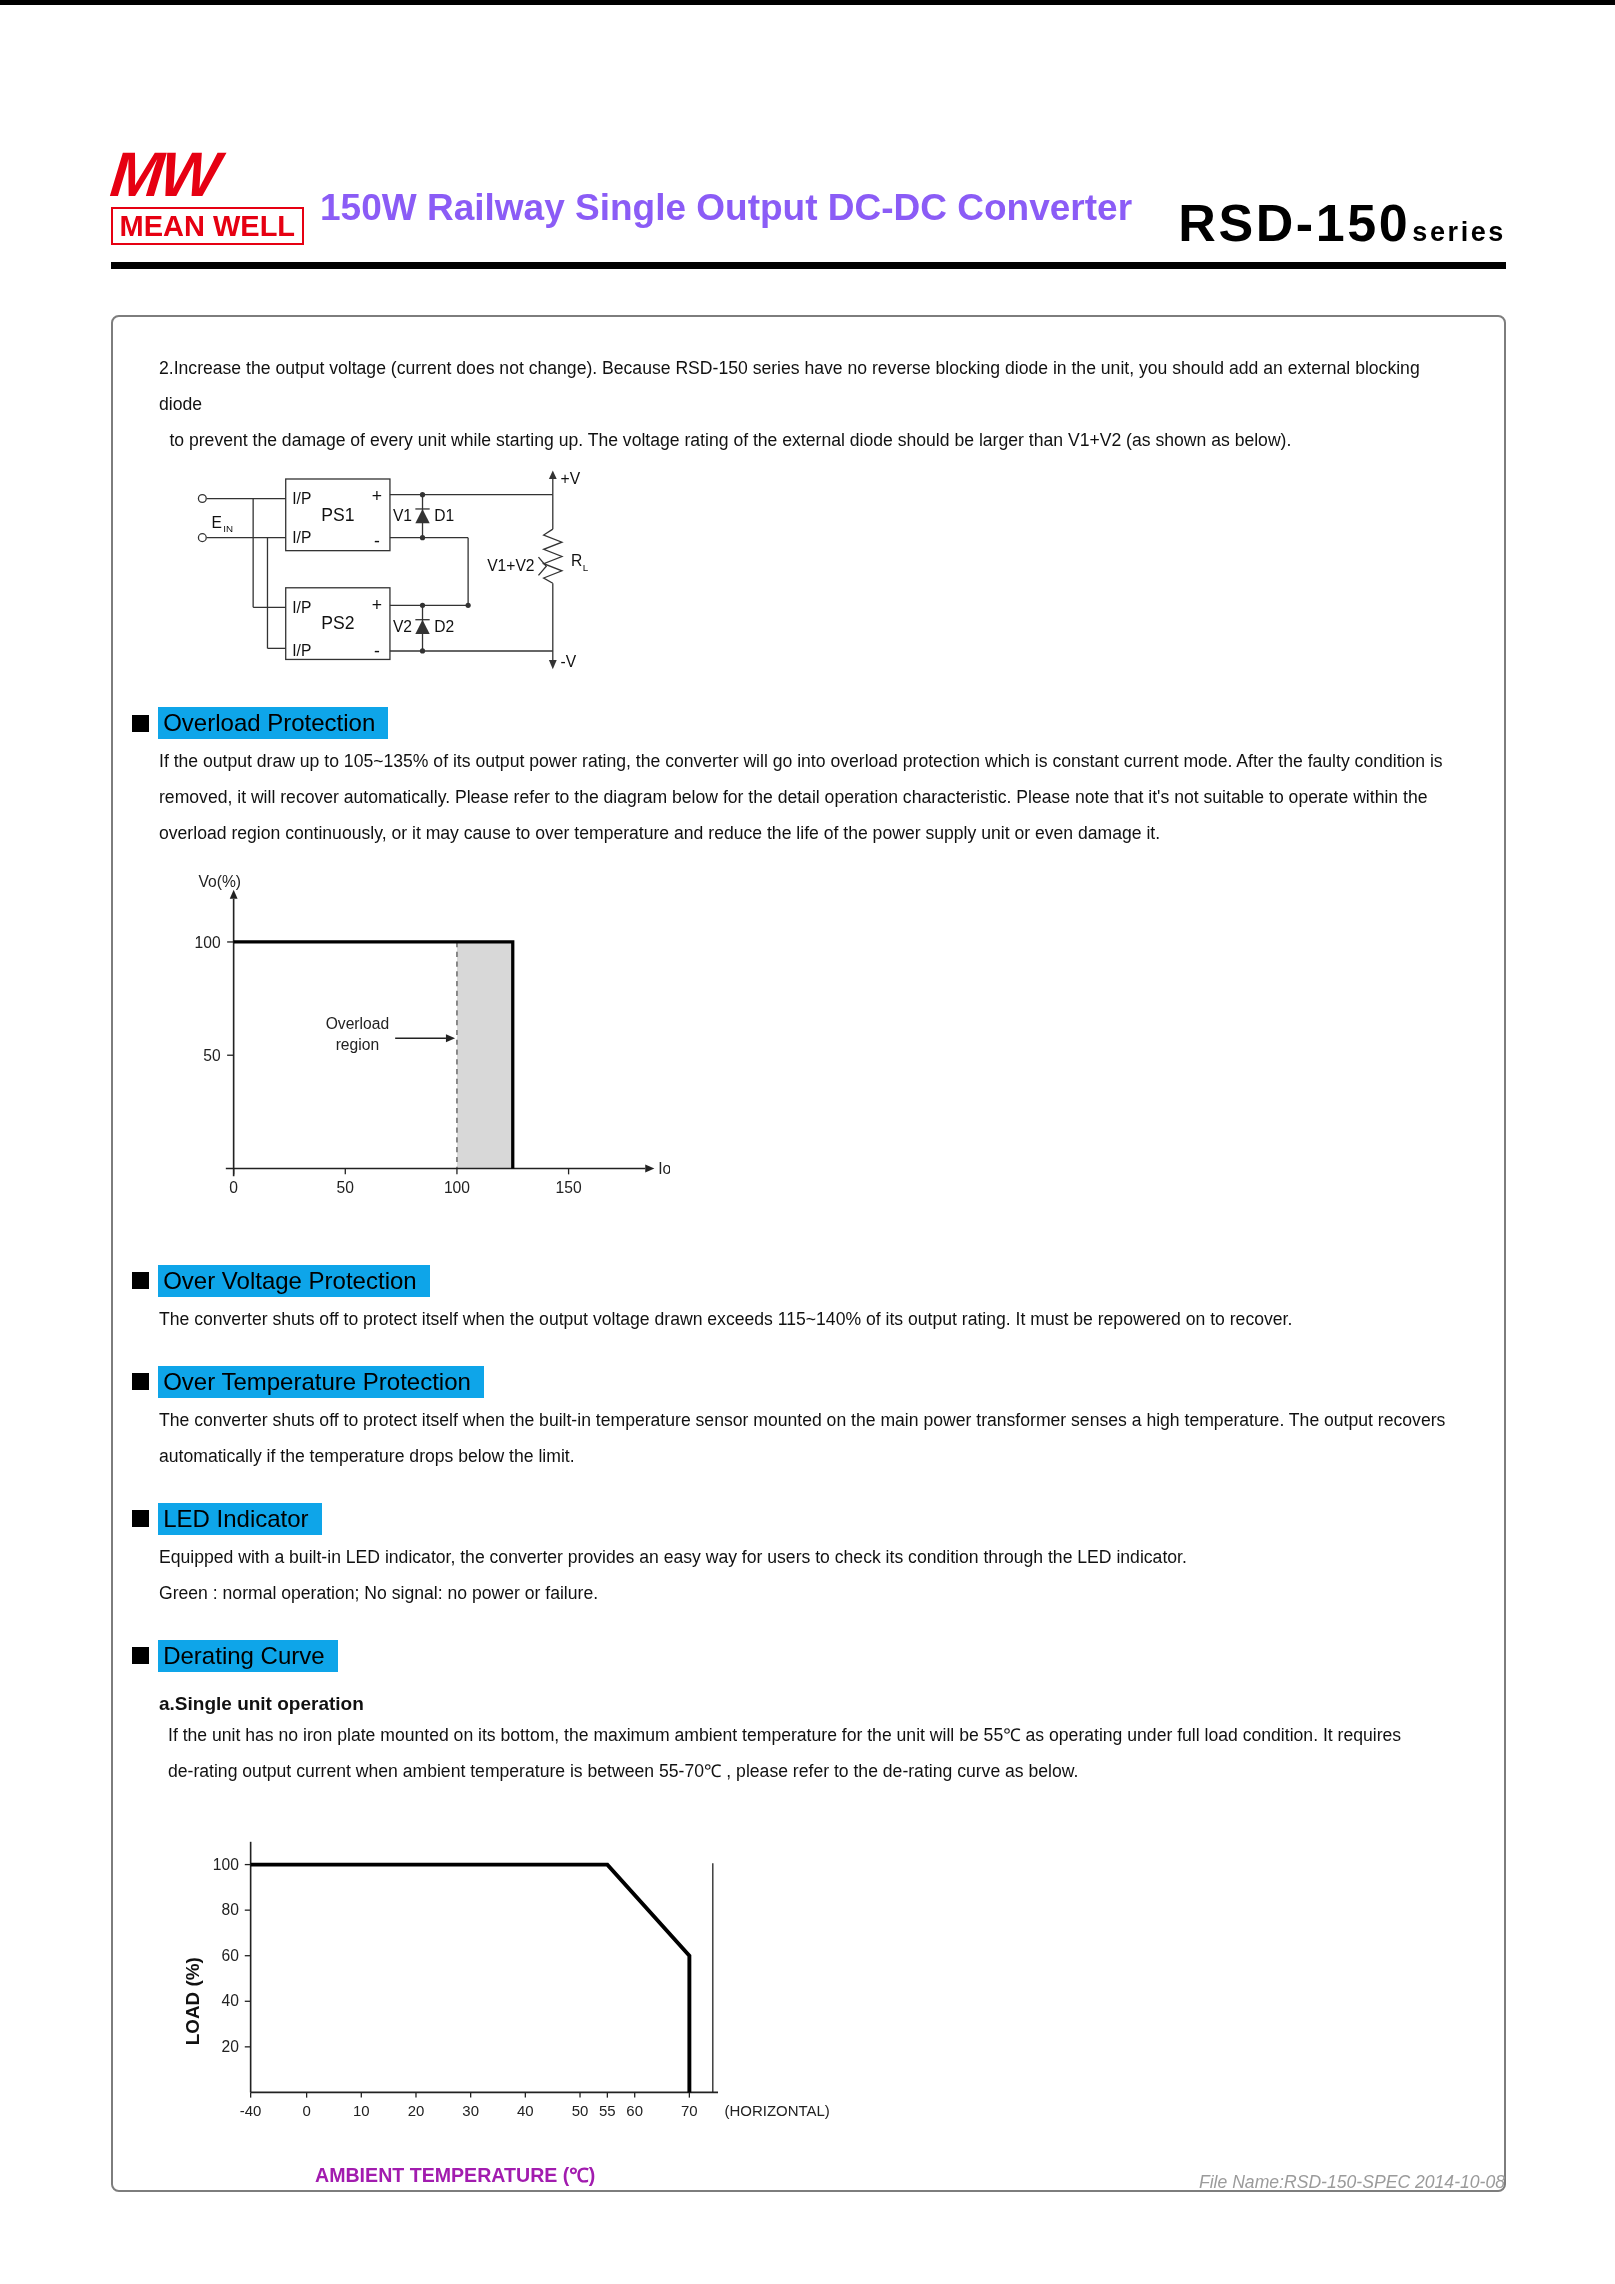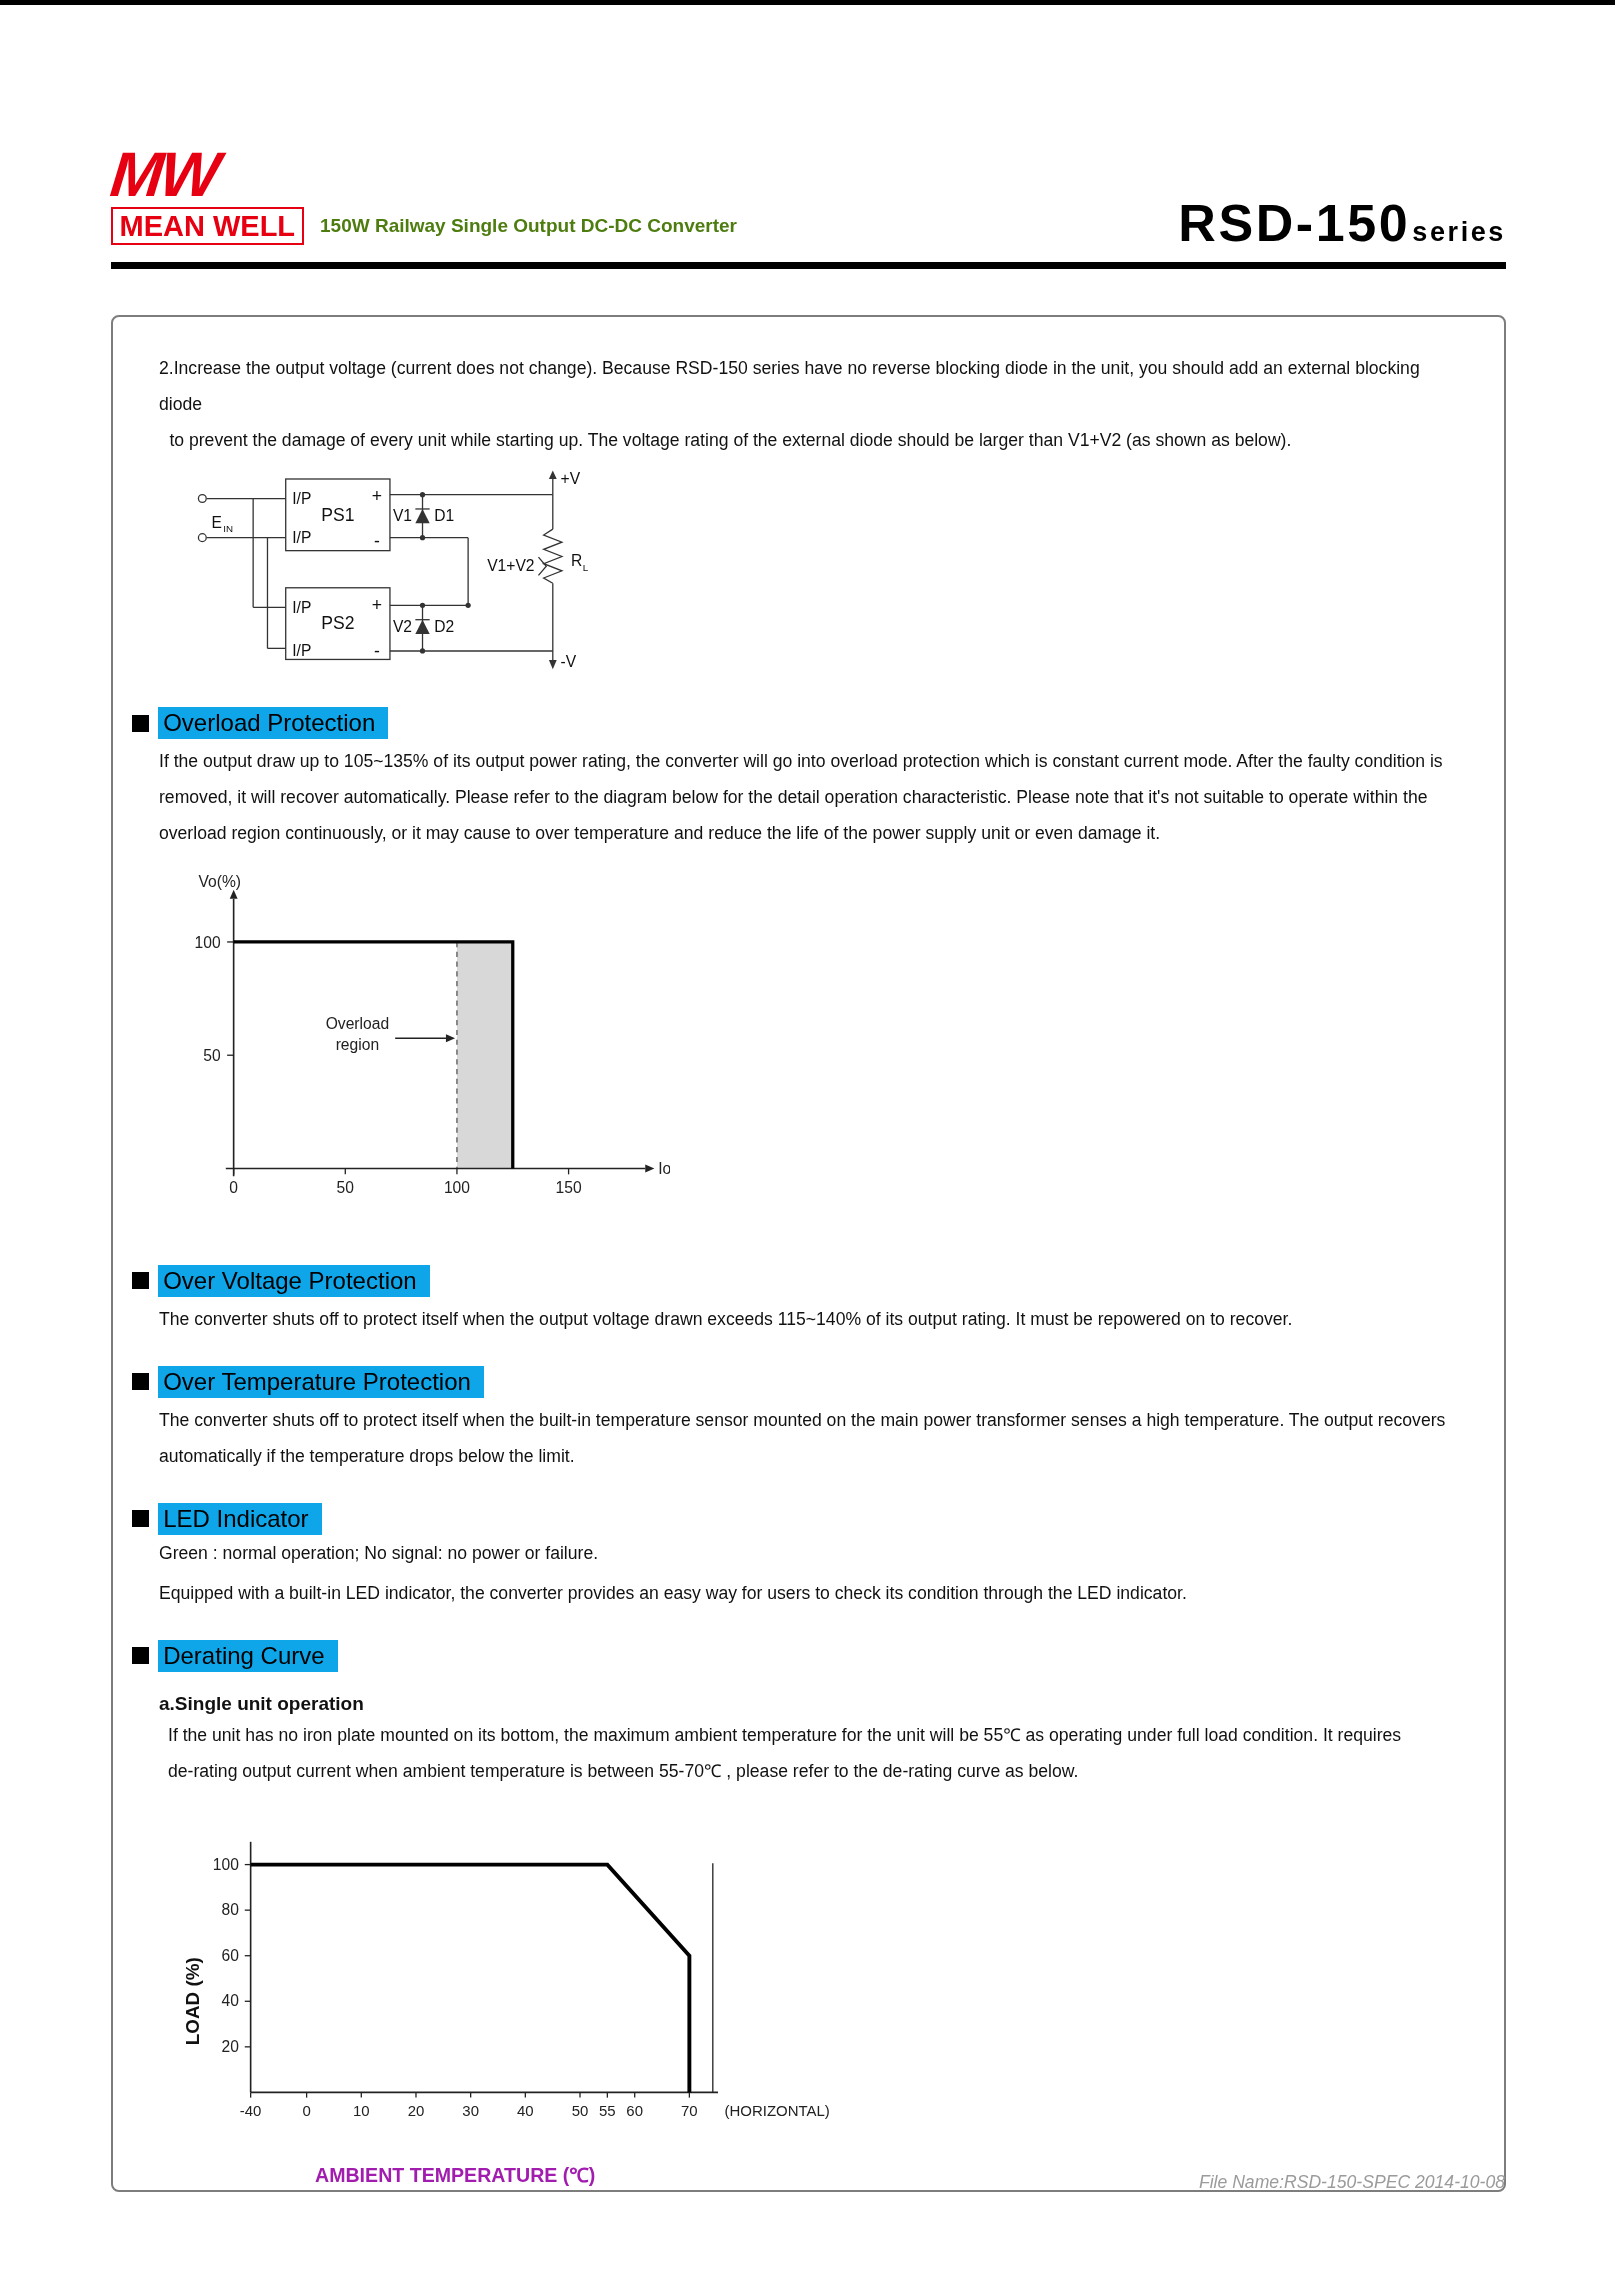--- a/index.html
+++ b/index.html
@@ -4,21 +4,21 @@
 <style>
   * { margin:0; padding:0; box-sizing:border-box; }
   body { background:#ffffff; font-family:"Liberation Sans", sans-serif; color:#111; }
   .page { position:relative; width:1616px; height:2284px; background:#fff; overflow:hidden; }
   .topbar { position:absolute; top:0; left:0; width:100%; height:5.2px; background:#000; }
 
   .header { position:absolute; top:145px; left:111px; width:1395px; height:116px; }
   .logo { position:absolute; left:0; top:0; width:196px; }
   .logo-mw { font-size:63px; font-weight:bold; font-style:italic; color:#e60012; line-height:0.95; letter-spacing:-3.3px; transform:skewX(-6deg); }
   .logo-box { margin-top:2px; display:inline-block; border:2.6px solid #e60012; color:#e60012; font-weight:bold; font-size:29px; padding:0.7px 6.5px; }
-  .doc-title { position:absolute; left:209px; bottom:24px; font-size:19px; font-weight:bold; color:#4d7c0f; }
+  .doc-title { position:absolute; left:209px; bottom:32px; font-size:37px; font-weight:bold; color:#8b5cf6; }
   .series { position:absolute; right:0; bottom:7.8px; white-space:nowrap; }
   .series-name { font-size:52px; font-weight:bold; letter-spacing:2.6px; color:#000; }
   .series-suffix { font-size:27px; font-weight:bold; letter-spacing:2.6px; margin-left:2px; color:#000; }
   .rule { position:absolute; top:262px; left:111px; width:1395px; height:6.5px; background:#000; }
 
   .content-box { position:absolute; top:287px; left:111px; width:1395px; height:1877px;
                  border:2px solid #7d7d7d; border-radius:7.8px; padding:33px 46px;margin-top:28px; }
 
   .body-text { font-size:17.6px; line-height:2.05; color:#111; max-width:1304px; }
   .indent { margin-left:10.4px; }
@@ -178,22 +178,22 @@
     <div class="sec-title">
       <span class="sq"></span>
       <span class="sec-label">Over Temperature Protection</span>
     </div>
     <p class="body-text sec-body">The converter shuts off to protect itself when the built-in temperature sensor mounted on the main power transformer senses a high temperature. The output recovers automatically if the temperature drops below the limit.</p>
 
     <div class="sec-title">
       <span class="sq"></span>
       <span class="sec-label">LED Indicator</span>
     </div>
+    <p class="body-text sec-body">Equipped with a built-in LED indicator, the converter provides an easy way for users to check its condition through the LED indicator.</p>
     <p class="body-text">Green : normal operation; No signal: no power or failure.</p>
-    <p class="body-text sec-body">Equipped with a built-in LED indicator, the converter provides an easy way for users to check its condition through the LED indicator.</p>
 
     <div class="sec-title">
       <span class="sq"></span>
       <span class="sec-label">Derating Curve</span>
     </div>
     <p class="sub-title">a.Single unit operation</p>
     <p class="body-text derate-body">If the unit has no iron plate mounted on its bottom, the maximum ambient temperature for the unit will be 55℃ as operating under full load condition. It requires</p>
     <p class="body-text derate-body">de-rating output current when ambient temperature is between 55-70℃ , please refer to the de-rating curve as below.</p>
 
     <div class="chart2">

